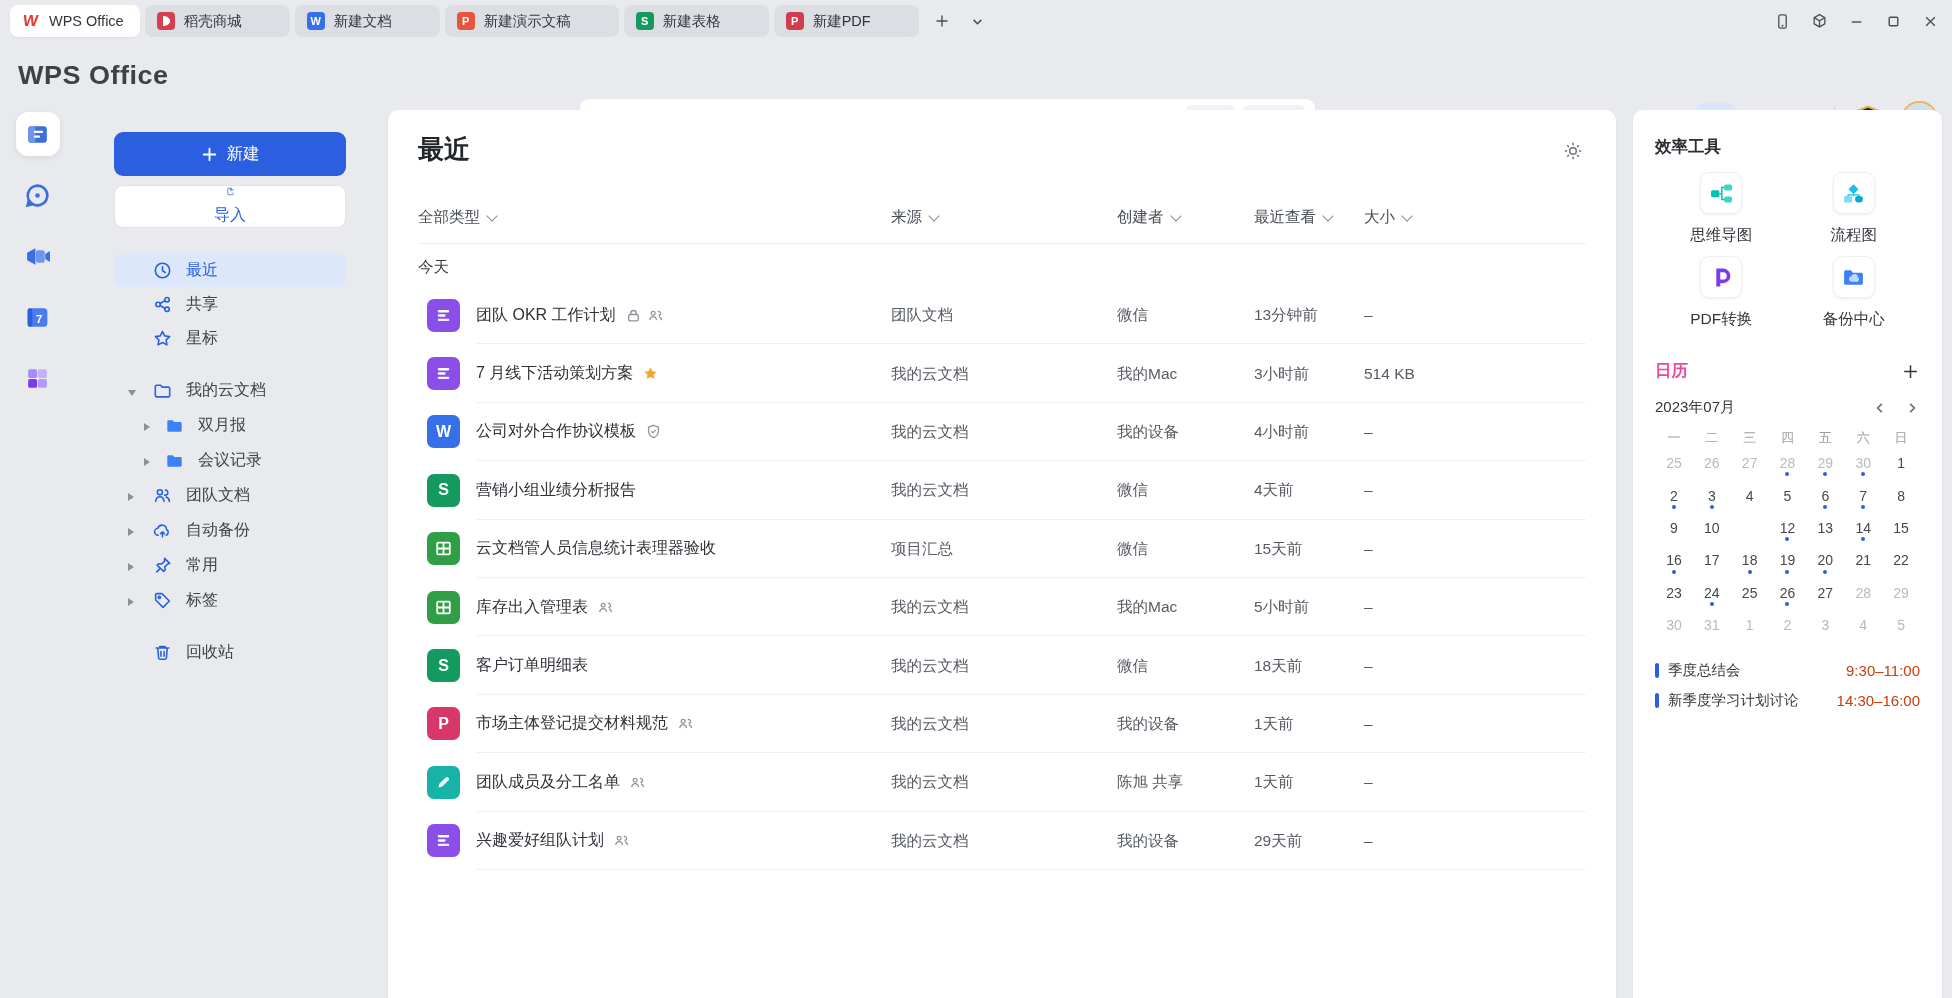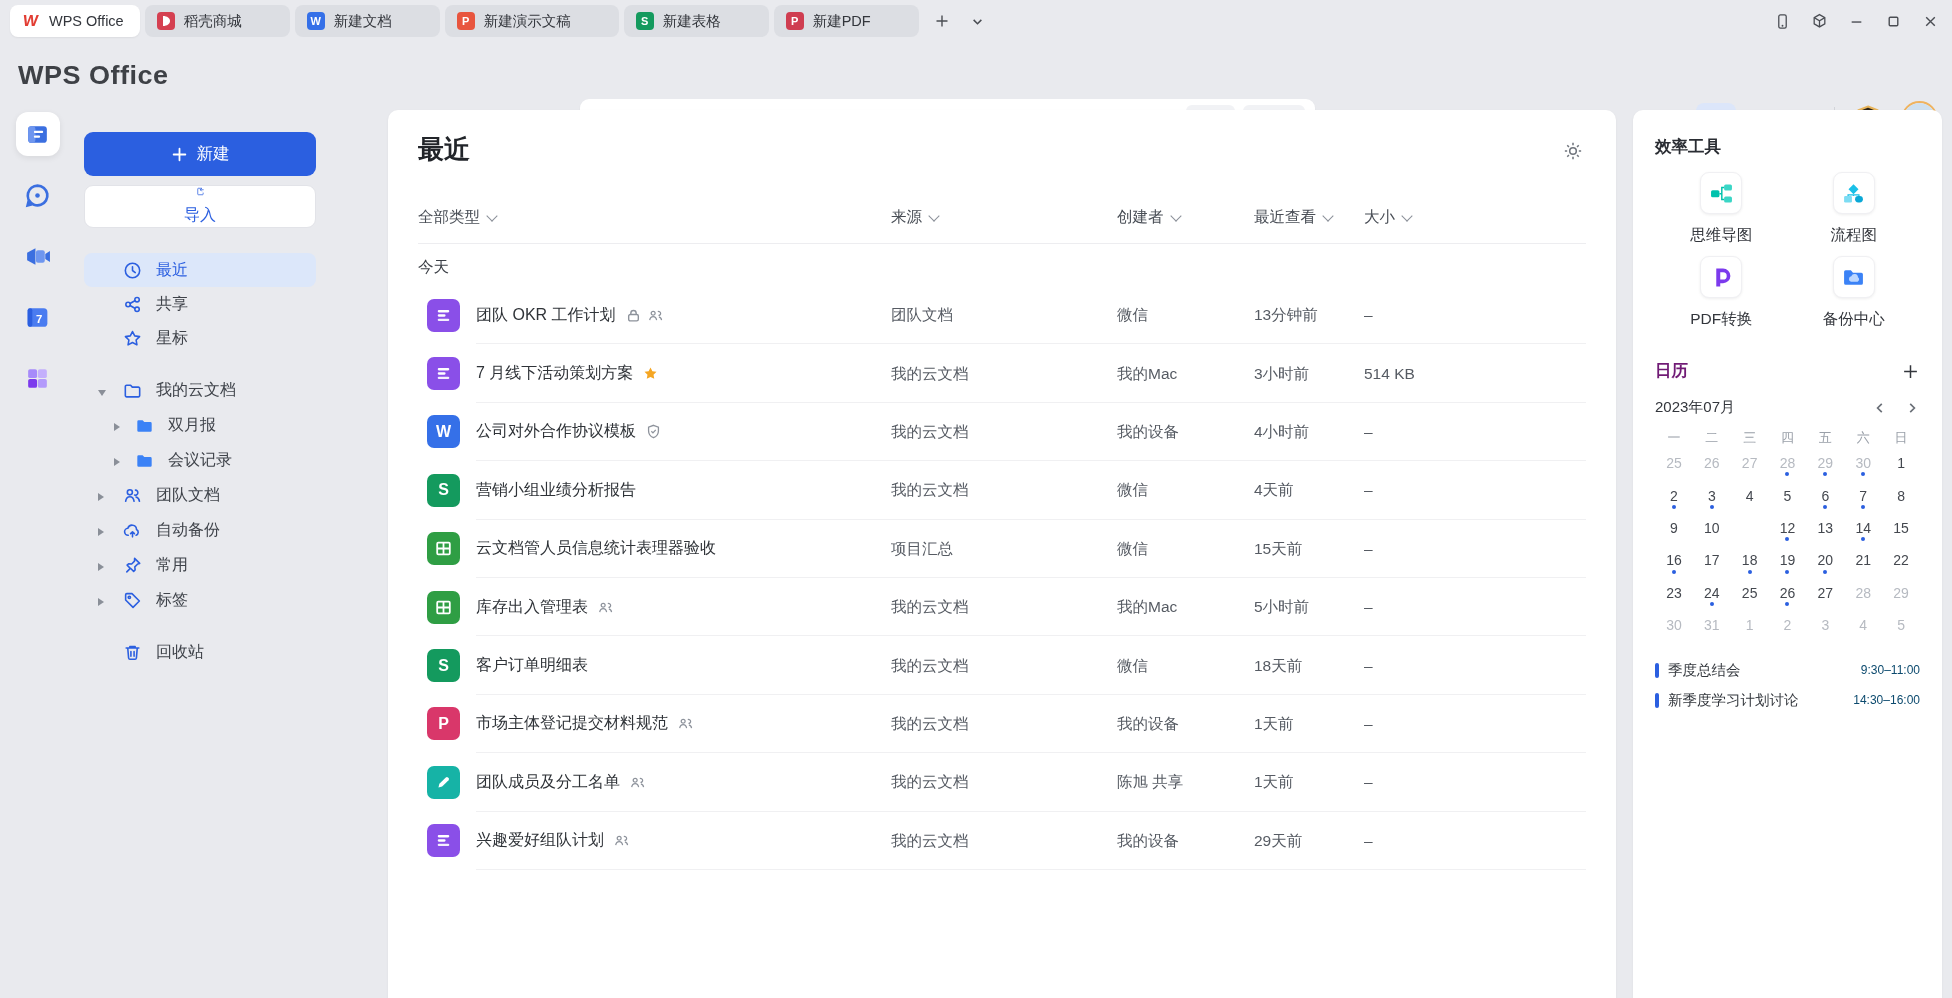--- a/index.html
+++ b/index.html
@@ -38,21 +38,21 @@
   .avatar{width:37px;height:37px;border-radius:50%;border:2.5px solid #efb35f;overflow:hidden;box-sizing:border-box;}
   .avatar svg{width:100%;height:100%;display:block;}
 
   
   .rail{position:absolute;left:0;top:112px;width:75px;display:flex;flex-direction:column;align-items:center;gap:17px;}
   .rail-item{width:44px;height:44px;display:flex;align-items:center;justify-content:center;border-radius:12px;}
   .rail-item.active{background:#fff;box-shadow:0 2px 6px rgba(0,0,0,.08);}
   .rail-item svg{width:27px;height:27px;}
 
   
-  .nav{position:absolute;left:61px;top:110px;width:311px;bottom:0;padding:22px 0 0 23px;box-sizing:border-box;font-size:16px;}
+  .nav{position:absolute;left:91px;top:110px;width:311px;bottom:0;padding:22px 0 0 23px;box-sizing:border-box;font-size:16px;}
   .btn-new{width:232px;height:44px;border:none;border-radius:9px;background:#2b5fe0;color:#fff;font-size:16.5px;
            display:flex;align-items:center;justify-content:center;gap:9px;cursor:pointer;font-family:inherit;}
   .btn-import{width:232px;height:43px;margin-top:9px;border:1px solid #e2e3e8;border-radius:9px;background:#fff;color:#2b5fe0;
            font-size:16px;display:flex;align-items:center;justify-content:center;gap:9px;cursor:pointer;font-family:inherit;box-sizing:border-box;flex-direction:column;}
   .nav-list{margin-top:25px;}
   .nav-item{width:232px;height:34px;border-radius:8px;display:flex;align-items:center;color:#3f434a;cursor:default;}
   .nav-item .nico{width:19px;height:19px;margin:0 14px 0 39px;flex:0 0 auto;display:flex;}
   .nav-item .nico svg{width:19px;height:19px;stroke:#2b5fe0;fill:none;stroke-width:1.5;stroke-linecap:round;stroke-linejoin:round;}
   .nav-item.active{background:#dce7fa;color:#2b5fe0;}
   .nav-tree{margin-top:18px;}
@@ -96,40 +96,40 @@
   .rpanel{position:absolute;left:1633px;top:110px;width:309px;bottom:0;background:#fff;border-radius:10px 10px 0 0;
           padding:0 22px;box-sizing:border-box;box-shadow:0 1px 3px rgba(0,0,0,.05);}
   .tools-title{padding-top:26px;font-size:16.5px;font-weight:bold;color:#2a2d33;}
   .tools-grid{margin-top:14px;display:grid;grid-template-columns:1fr 1fr;row-gap:10px;}
   .tool{display:flex;align-items:center;gap:11px;cursor:default;flex-direction:column;}
   .tool-ic{width:40px;height:40px;border-radius:9px;background:#fff;border:1px solid #f0f0f3;box-shadow:0 1px 3px rgba(0,0,0,.07);
            display:flex;align-items:center;justify-content:center;}
   .tool-ic svg{width:23px;height:23px;}
   .tool-label{font-size:15.5px;color:#33363c;}
   .cal-head{margin-top:30px;display:flex;align-items:center;justify-content:space-between;}
-  .cal-title{font-size:16.5px;font-weight:bold;color:#701a75;}
+  .cal-title{font-size:16.5px;font-weight:bold;color:#ec4899;}
   .cal-plus{width:20px;height:20px;display:flex;align-items:center;justify-content:center;}
   .cal-month{margin-top:16px;display:flex;align-items:center;justify-content:space-between;font-size:15px;color:#33363c;}
   .cal-arrows{display:flex;gap:16px;}
   .cal-arrow{width:16px;height:16px;display:flex;align-items:center;justify-content:center;}
   .cal-week{margin-top:12px;display:grid;grid-template-columns:repeat(7,1fr);text-align:center;font-size:13px;color:#9aa0a9;}
   .cal-grid{display:grid;grid-template-columns:repeat(7,1fr);}
   .day{position:relative;height:32.4px;display:flex;align-items:center;justify-content:center;font-size:14px;color:#44484f;cursor:default;}
   .day.muted{color:#b6bac1;}
   .day.dot::after{content:"";position:absolute;bottom:3px;left:50%;margin-left:-2px;width:4px;height:4px;border-radius:50%;background:#2b5fe0;}
   .day.selected{color:#fff;}
   .day.selected::before{content:"";position:absolute;left:50%;top:50%;transform:translate(-50%,-50%);width:29px;height:29px;border-radius:9px;background:#2b5fe0;z-index:-1;}
   .day.selected::after{content:"";position:absolute;bottom:6px;left:50%;margin-left:-1.5px;width:3px;height:3px;border-radius:50%;background:#fff;}
   .day span{position:relative;z-index:1;}
   .day.selected span{margin-top:-3px;}
   .events{margin-top:14px;}
   .event{height:30px;display:flex;align-items:center;cursor:default;}
   .ev-bar{width:4px;height:15px;border-radius:2px;background:#2b5fe0;margin-right:9px;flex:0 0 auto;}
   .ev-title{font-size:14.5px;color:#33373d;flex:1;white-space:nowrap;overflow:hidden;}
-  .ev-time{font-size:12px;color:#0c4a6e;white-space:nowrap;}
+  .ev-time{font-size:15px;color:#c2410c;white-space:nowrap;}
 </style>
 </head>
 <body>
 
 <div class="app">
 
   <div class="titlebar">
     <div class="tabs">
 
     <div class="tab active">

